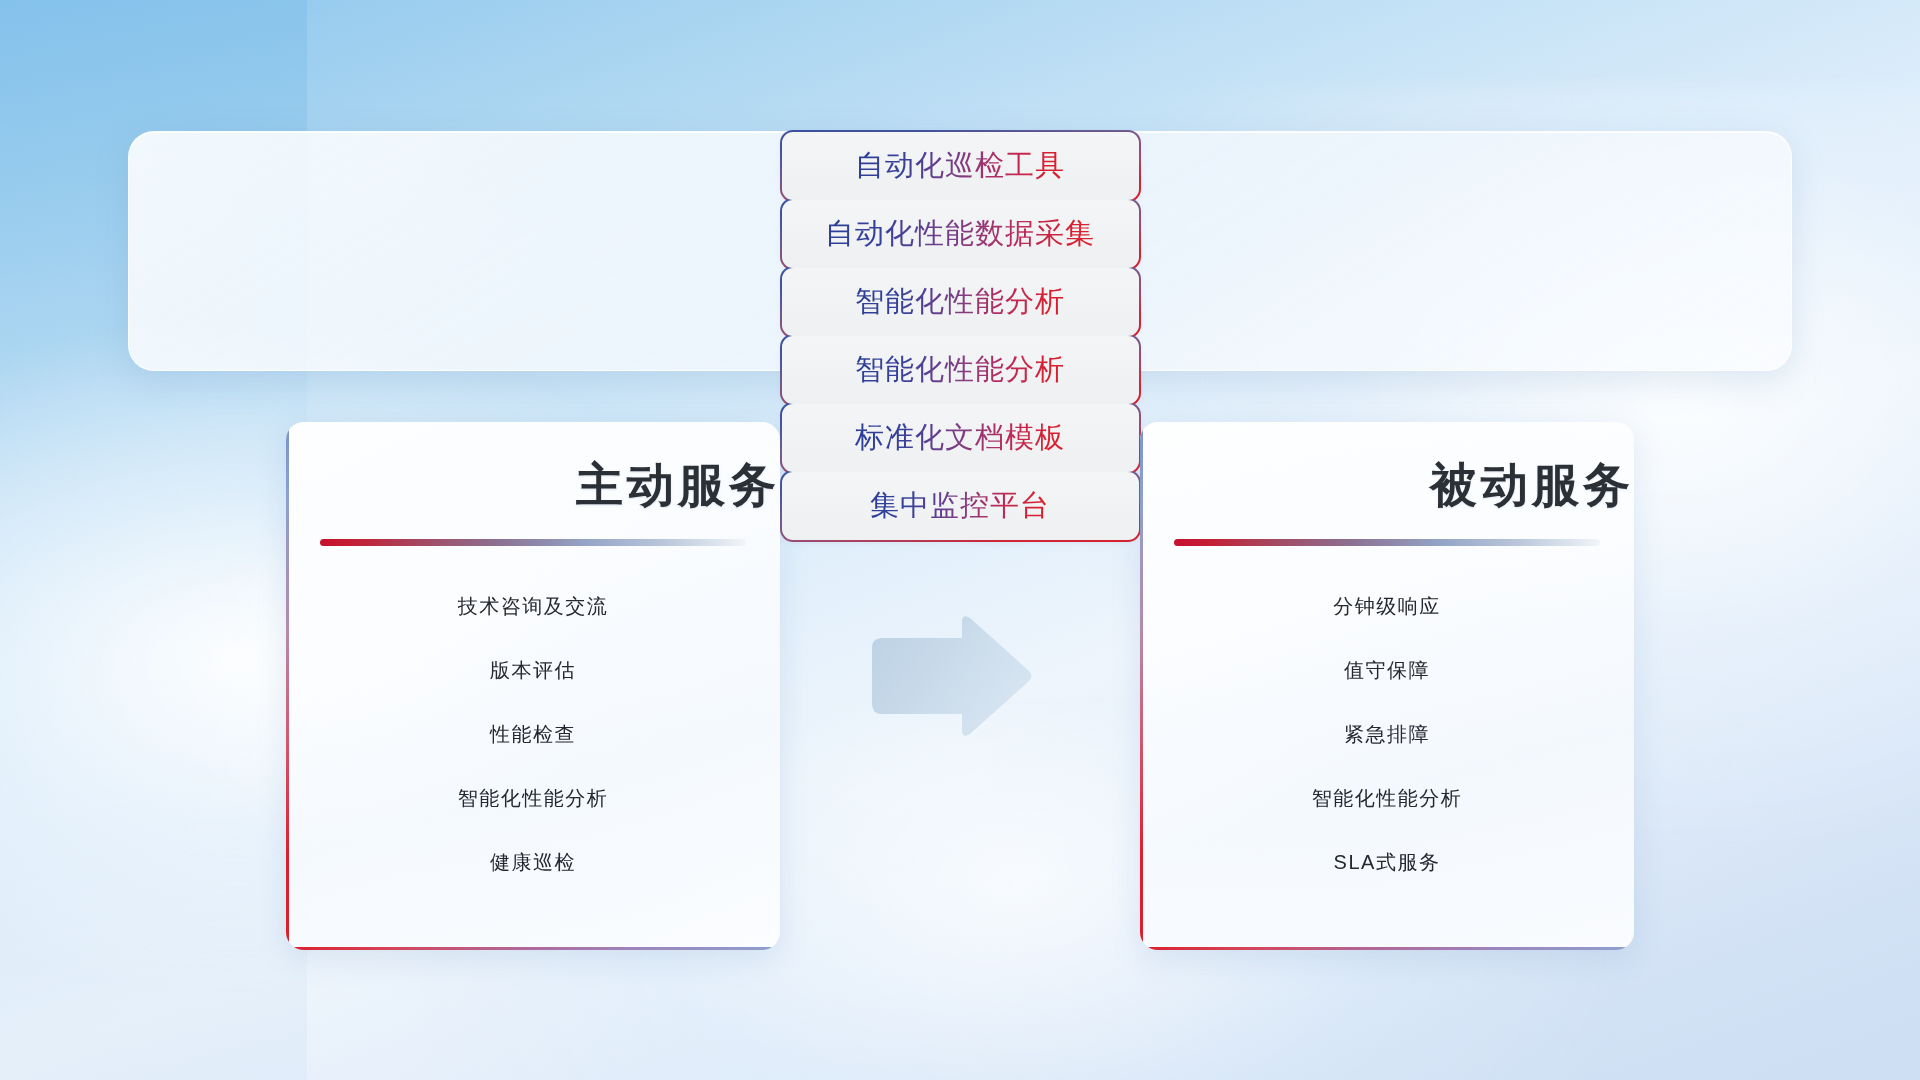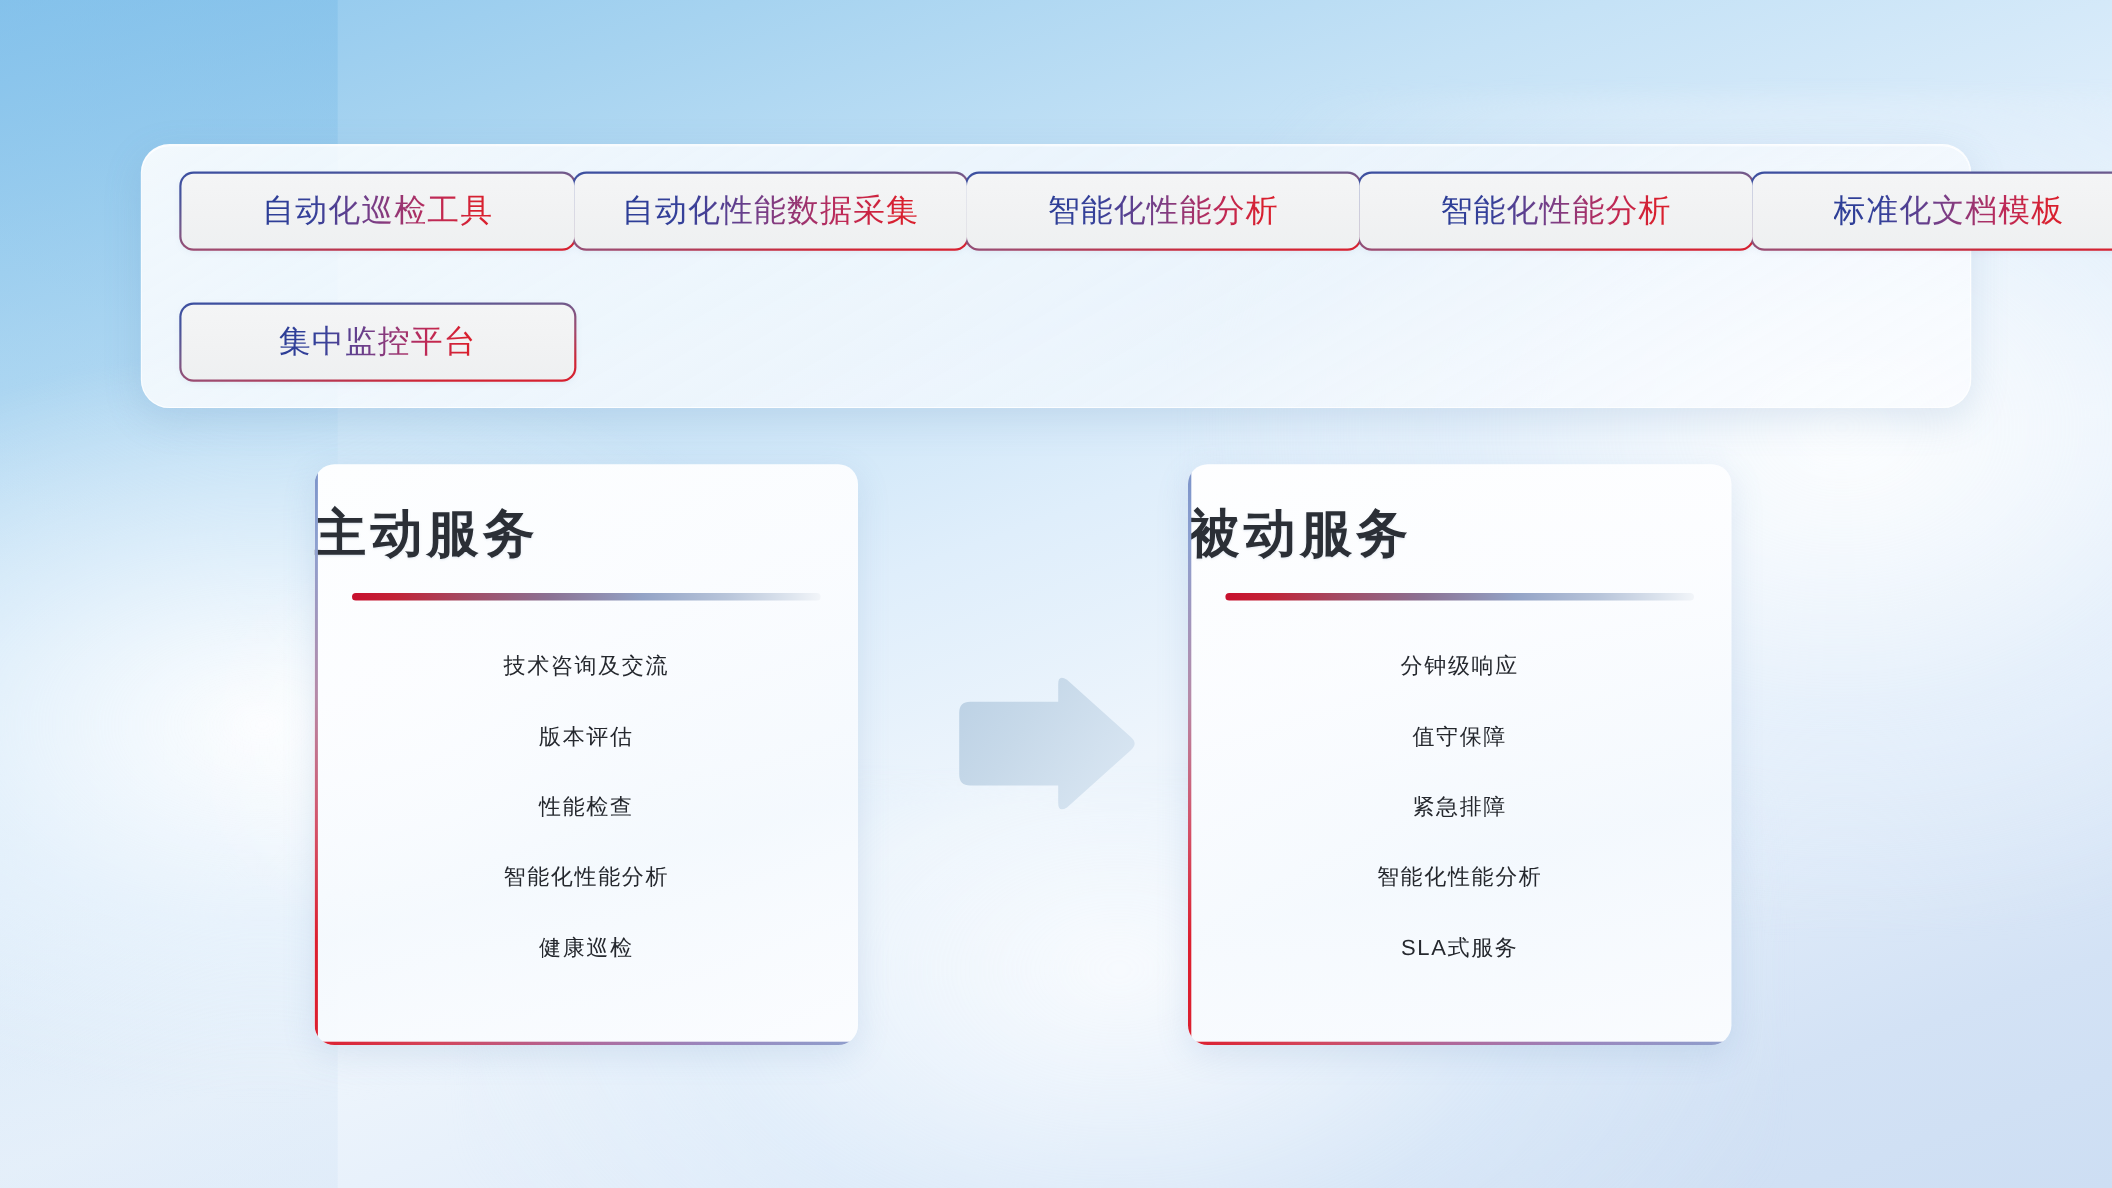--- a/index.html
+++ b/index.html
@@ -105,25 +105,25 @@
     background: linear-gradient(150deg,
         rgba(255,255,255,0.88) 0%,
         rgba(250,252,255,0.80) 30%,
         rgba(243,248,253,0.74) 62%,
         rgba(250,252,255,0.84) 100%);
     box-shadow:
       0 10px 34px rgba(92,136,184,0.18),
       inset 0 1px 0 rgba(255,255,255,0.95);
     border: 1px solid rgba(255,255,255,0.75);
     display: grid;
-    grid-template-columns: repeat(5, 1fr);
+    grid-template-columns: repeat(1, 1fr);
     grid-template-rows: repeat(2, 1fr);
     align-items: center;
     justify-items: center;
-    padding: 0 36px;
+    padding: 0 24px;
     box-sizing: border-box;
   }
 
   .cap-chip {
     position: relative;
     width: 357px;
     height: 68px;
     border-radius: 12px;
     background: linear-gradient(180deg, #f4f5f6 0%, #f1f2f3 55%, #eef0f1 100%);
     display: flex;
@@ -212,25 +212,25 @@
     height: 3px;
     background: linear-gradient(90deg,
         #dc1f2f 0%,
         #d4455b 22%,
         #b0689a 48%,
         #9a86bd 72%,
         #8fa0cd 100%);
     z-index: 3;
   }
   .svc-card.left  { left: 286px; }
-  .svc-card.right { left: 1080px; }
+  .svc-card.right { left: 1140px; }
 
   .svc-title {
     margin-top: 32px;
-    text-align: left;
+    text-align: right;
     font-size: 47px;
     font-weight: 700;
     letter-spacing: 4px;
     color: #2b2f36;
     text-shadow: 0 1px 2px rgba(140,160,190,0.28);
   }
   .svc-rule {
     margin: 22px auto 0;
     width: 426px;
     height: 7px;

